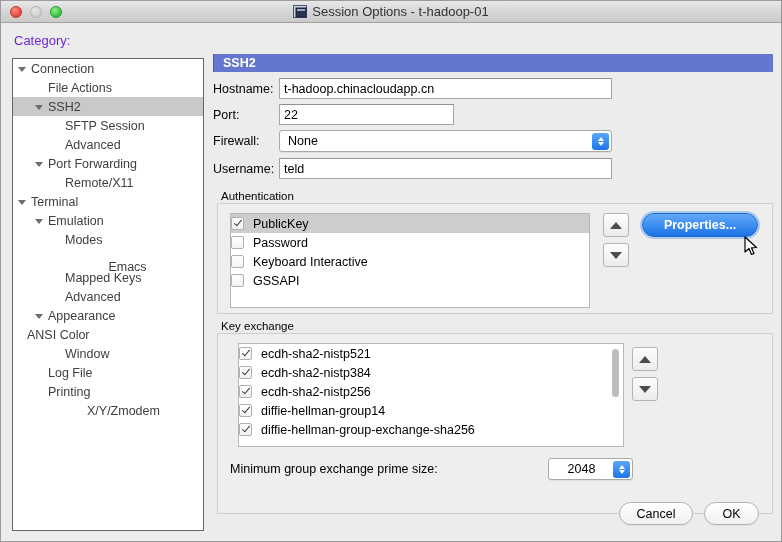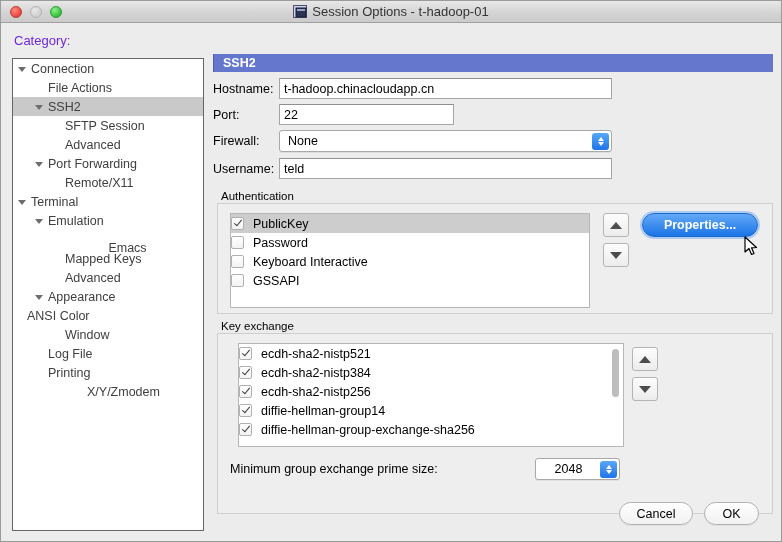--- a/index.html
+++ b/index.html
@@ -350,20 +350,21 @@
     top: 213px;
     width: 14px;
     height: 20px;
     pointer-events: none;
   }
 
   .prime-row {
     position: absolute;
     display: flex;
     align-items: center;
+    gap: 13px;
   }
 </style>
 </head>
 <body>
 
 <div id="window">
 
   <div id="titlebar">
     <div class="traffic">
       <div class="light close"></div>
@@ -414,20 +415,24 @@
           <span class="twisty"></span>
           <span class="tree-label">Remote/X11</span>
         </div>
         <div class="tree-row" style="padding-left: 4px;">
           <span class="twisty open"></span>
           <span class="tree-label">Terminal</span>
         </div>
         <div class="tree-row" style="padding-left: 21px;">
           <span class="twisty open"></span>
           <span class="tree-label">Emulation</span>
+        </div>
+        <div class="tree-row" style="padding-left: 38px;">
+          <span class="twisty"></span>
+          <span class="tree-label">Modes</span>
         </div>
         <div class="tree-row" style="padding-left: 38px; flex-direction: column;">
           <span class="twisty"></span>
           <span class="tree-label">Emacs</span>
         </div>
         <div class="tree-row" style="padding-left: 38px;">
           <span class="twisty"></span>
           <span class="tree-label">Mapped Keys</span>
         </div>
         <div class="tree-row" style="padding-left: 38px;">

